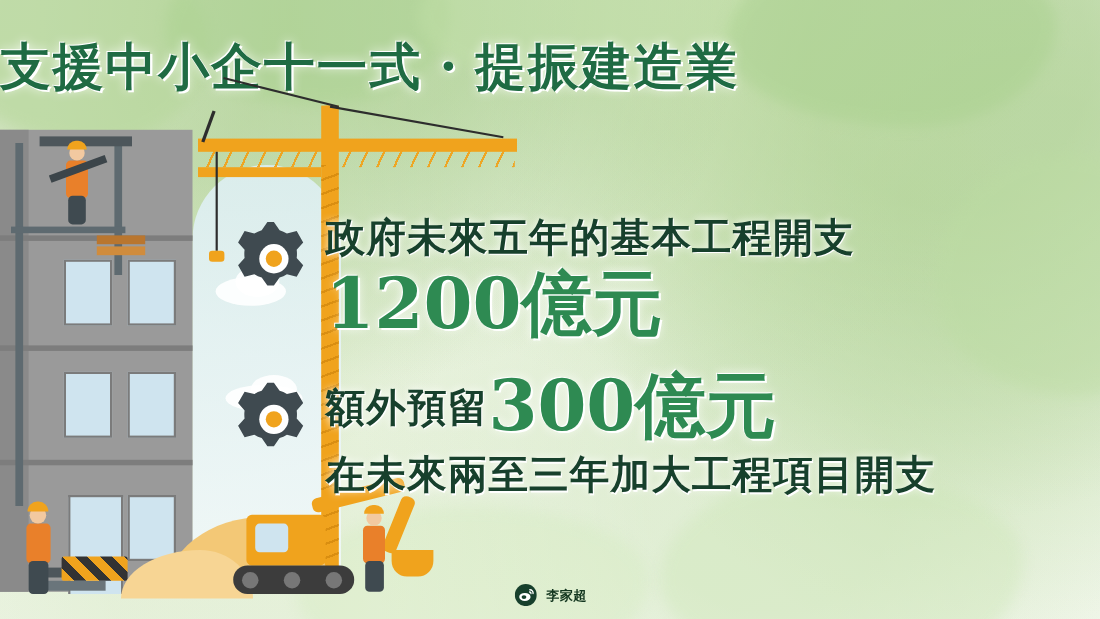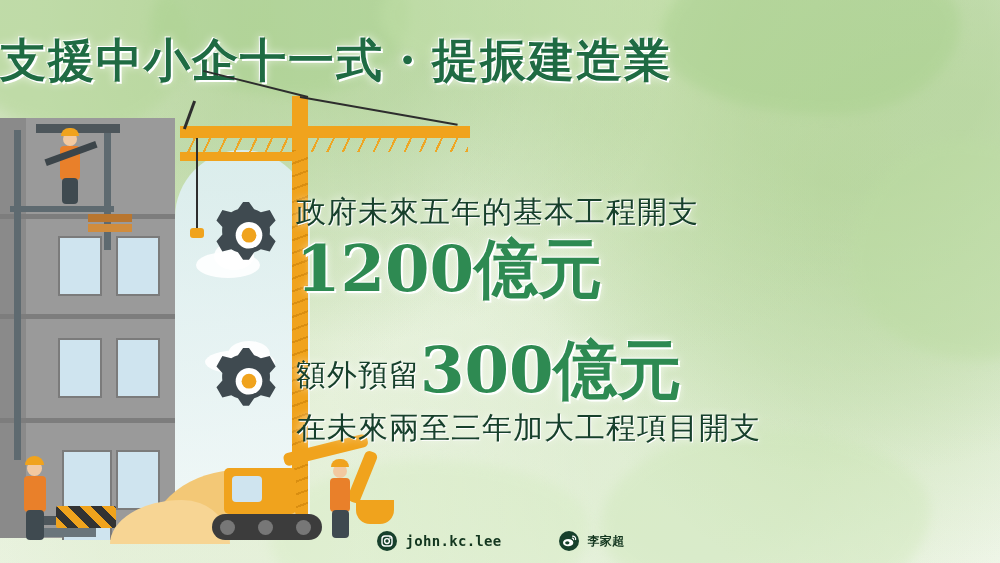--- a/index.html
+++ b/index.html
@@ -52,21 +52,21 @@
   .crane-part{position:absolute;background:#f0a31d;}
   .crane-dark{position:absolute;background:#2d2d2d;}
   
   .exc{position:absolute;}
   .exc-body{position:absolute;background:#f0a31d;border-radius:5px;}
   .exc-dark{position:absolute;background:#3c3c3c;border-radius:4px;}
   .dirt{position:absolute;background:#f3c876;border-radius:60% 40% 0 0/100% 100% 0 0;}
   
   .stat{position:absolute;font-family:"DejaVu Serif","Liberation Serif",serif;}
   .line-dark{
-    color:#17402c;font-weight:normal;font-size:30px;letter-spacing:1px;
+    color:#17402c;font-weight:bold;font-size:36px;letter-spacing:1px;
     text-shadow:1px 1px 0 #fff,0 0 8px rgba(255,255,255,.95);
     white-space:nowrap;
     text-align:center;
   }
   .big{
     color:#2e8a52;font-weight:bold;font-size:64px;letter-spacing:0px;
     text-shadow:2px 2px 0 #fff, -1px -1px 0 #fff, 0 0 10px rgba(255,255,255,.9);
     line-height:1;
   }
   .row{display:flex;align-items:flex-end;white-space:nowrap;}
@@ -198,31 +198,20 @@
     <div class="row">
       <span class="line-dark" style="padding-bottom:6px;">額外預留</span>
       <span class="big">300億元</span>
     </div>
     <div class="line-dark" style="margin-top:6px;">在未來兩至三年加大工程項目開支</div>
   </div>
 
   <div class="social">
 
 
-    <div class="soc-item">
-      <span class="badge">
-        <svg viewBox="0 0 24 24" width="20" height="20" aria-hidden="true">
-          <circle cx="12" cy="12" r="12" fill="#17402c"></circle>
-          <rect x="6" y="6" width="12" height="12" rx="3.6" ry="3.6" fill="none" stroke="#ffffff" stroke-width="1.7"></rect>
-          <circle cx="12" cy="12" r="2.9" fill="none" stroke="#ffffff" stroke-width="1.7"></circle>
-          <circle cx="15.6" cy="8.5" r="1" fill="#ffffff"></circle>
-        </svg>
-      </span>
-      <span class="soc-txt">john.kc.lee</span>
-    </div>
 
     <div class="soc-item">
       <span class="badge">
         <svg viewBox="0 0 24 24" width="20" height="20" aria-hidden="true">
           <circle cx="12" cy="12" r="12" fill="#17402c"></circle>
           <ellipse cx="11" cy="14" rx="6.2" ry="4.4" fill="#ffffff"></ellipse>
           <ellipse cx="10" cy="14.2" rx="2.6" ry="2" fill="#17402c"></ellipse>
           <path d="M16.4 6.2c2.2 0 3.9 1.8 3.5 4" fill="none" stroke="#ffffff" stroke-width="1.5" stroke-linecap="round"></path>
           <path d="M16.1 8.6c1 0 1.7.8 1.5 1.8" fill="none" stroke="#ffffff" stroke-width="1.4" stroke-linecap="round"></path>
         </svg>

